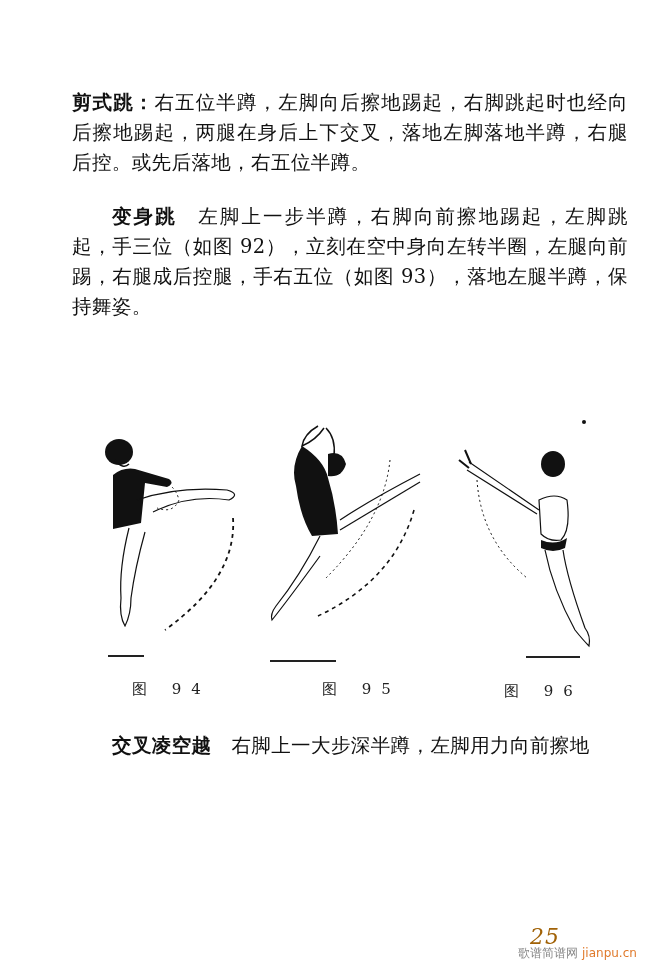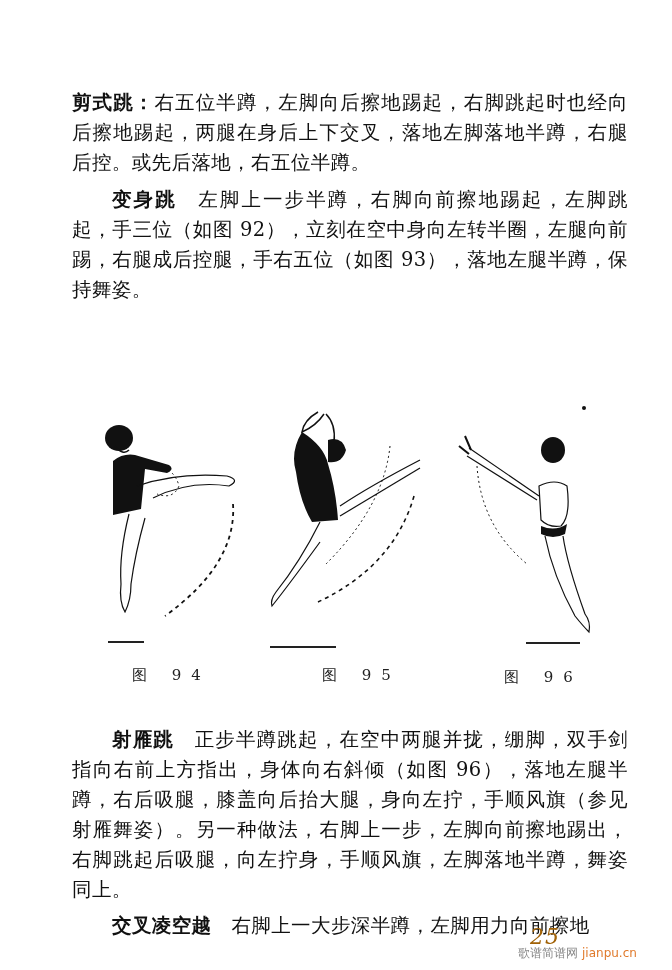--- a/index.html
+++ b/index.html
@@ -5,39 +5,39 @@
   html, body { margin: 0; padding: 0; }
   body {
     width: 672px; height: 970px; background: #ffffff; position: relative; overflow: hidden;
     font-family: "DejaVu Serif", "Liberation Serif", serif; color: #111;
   }
   .page { position: absolute; left: 0; top: 0; width: 672px; height: 970px; }
   .text-block { position: absolute; left: 72px; width: 556px; }
   .para { margin: 0; font-size: 19.5px; line-height: 30px; letter-spacing: 0.4px; text-align: justify; }
   .para.indent { text-indent: 40px; }
   .term { font-weight: bold; }
-  .figs { position: absolute; left: 0; top: 396px; width: 672px; height: 300px; }
+  .figs { position: absolute; left: 0; top: 410px; width: 672px; height: 300px; }
   .fig { position: absolute; }
   .fig svg { display: block; }
   .caption { position: absolute; font-size: 15px; letter-spacing: 10px; color: #222; }
   .baseline { position: absolute; height: 2px; background: #222; }
   .dot { position: absolute; width: 4px; height: 4px; background: #111; border-radius: 50%; }
   .footer { position: absolute; left: 530px; top: 924px; }
   .page-num { font-family: "DejaVu Serif", serif; font-style: italic; font-size: 22px; color: #a16207; letter-spacing: 1px; }
   .watermark { position: absolute; left: 518px; top: 945px; font-size: 12px; color: #888; white-space: nowrap; font-family: "DejaVu Sans", sans-serif; }
   .watermark .domain { color: #e07a2c; margin-left: 4px; }
 </style>
 </head>
 <body>
 
 <div class="page">
 
   <div class="text-block" style="top:88px;">
     <p class="para"><span class="term">剪式跳：</span><span>右五位半蹲，左脚向后擦地踢起，右脚跳起时也经向后擦地踢起，两腿在身后上下交叉，落地左脚落地半蹲，右腿后控。或先后落地，右五位半蹲。</span></p>
-    <p class="para indent" style="margin-top:7px;"><span class="term">变身跳</span><span>　左脚上一步半蹲，右脚向前擦地踢起，左脚跳起，手三位（如图 92），立刻在空中身向左转半圈，左腿向前踢，右腿成后控腿，手右五位（如图 93），落地左腿半蹲，保持舞姿。</span></p>
+    <p class="para indent" style="margin-top:24px;"><span class="term">变身跳</span><span>　左脚上一步半蹲，右脚向前擦地踢起，左脚跳起，手三位（如图 92），立刻在空中身向左转半圈，左腿向前踢，右腿成后控腿，手右五位（如图 93），落地左腿半蹲，保持舞姿。</span></p>
   </div>
 
   <div class="figs">
 
     <div class="fig" style="left:95px; top:20px;">
       <svg width="160" height="220" viewBox="0 0 160 220">
         <ellipse cx="24" cy="22" rx="14" ry="13" fill="#111"></ellipse>
         <path d="M20 30 q8 10 14 4" stroke="#111" fill="none" stroke-width="1.5"></path>
         <path d="M18 45 q10 -8 22 -6 l34 10 q6 4 -2 8 l-22 -4 l-4 40 l-28 6 z" fill="#111"></path>
         <path d="M42 70 q40 -14 90 -10 q14 4 2 10 q-40 -6 -76 12" stroke="#111" fill="none" stroke-width="1.2"></path>
@@ -75,21 +75,20 @@
         <path d="M86 100 q14 6 26 -2 l-2 10 q-12 6 -24 0 z" fill="#111"></path>
         <path d="M90 110 q8 40 30 80 q8 10 14 16 q2 -10 -4 -18 q-18 -50 -22 -78" stroke="#111" fill="none" stroke-width="1.2"></path>
         <path d="M22 40 q4 60 50 98" stroke="#111" fill="none" stroke-width="1" stroke-dasharray="2 3"></path>
       </svg>
     </div>
     <div class="baseline" style="left:526px; top:246px; width:54px; height:1.5px;"></div>
     <div class="caption" style="left:504px; top:272px;">图 96</div>
   </div>
 
   <div class="text-block" style="top:725px;">
-    <p class="para indent"><span class="term">射雁跳</span><span>　正步半蹲跳起，在空中两腿并拢，绷脚，双手剑指向右前上方指出，身体向右斜倾（如图 96），落地左腿半蹲，右后吸腿，膝盖向后抬大腿，身向左拧，手顺风旗（参见射雁舞姿）。另一种做法，右脚上一步，左脚向前擦地踢出，右脚跳起后吸腿，向左拧身，手顺风旗，左脚落地半蹲，舞姿同上。</span></p>
     <p class="para indent" style="margin-top:6px;font-family:Liberation Serif, serif;"><span class="term">交叉凌空越</span><span>　右脚上一大步深半蹲，左脚用力向前擦地</span></p>
   </div>
 
   <div class="footer">
     <span class="page-num">25</span>
   </div>
   <div class="watermark">
     <span>歌谱简谱网</span><span class="domain">jianpu.cn</span>
   </div>
 </div>

